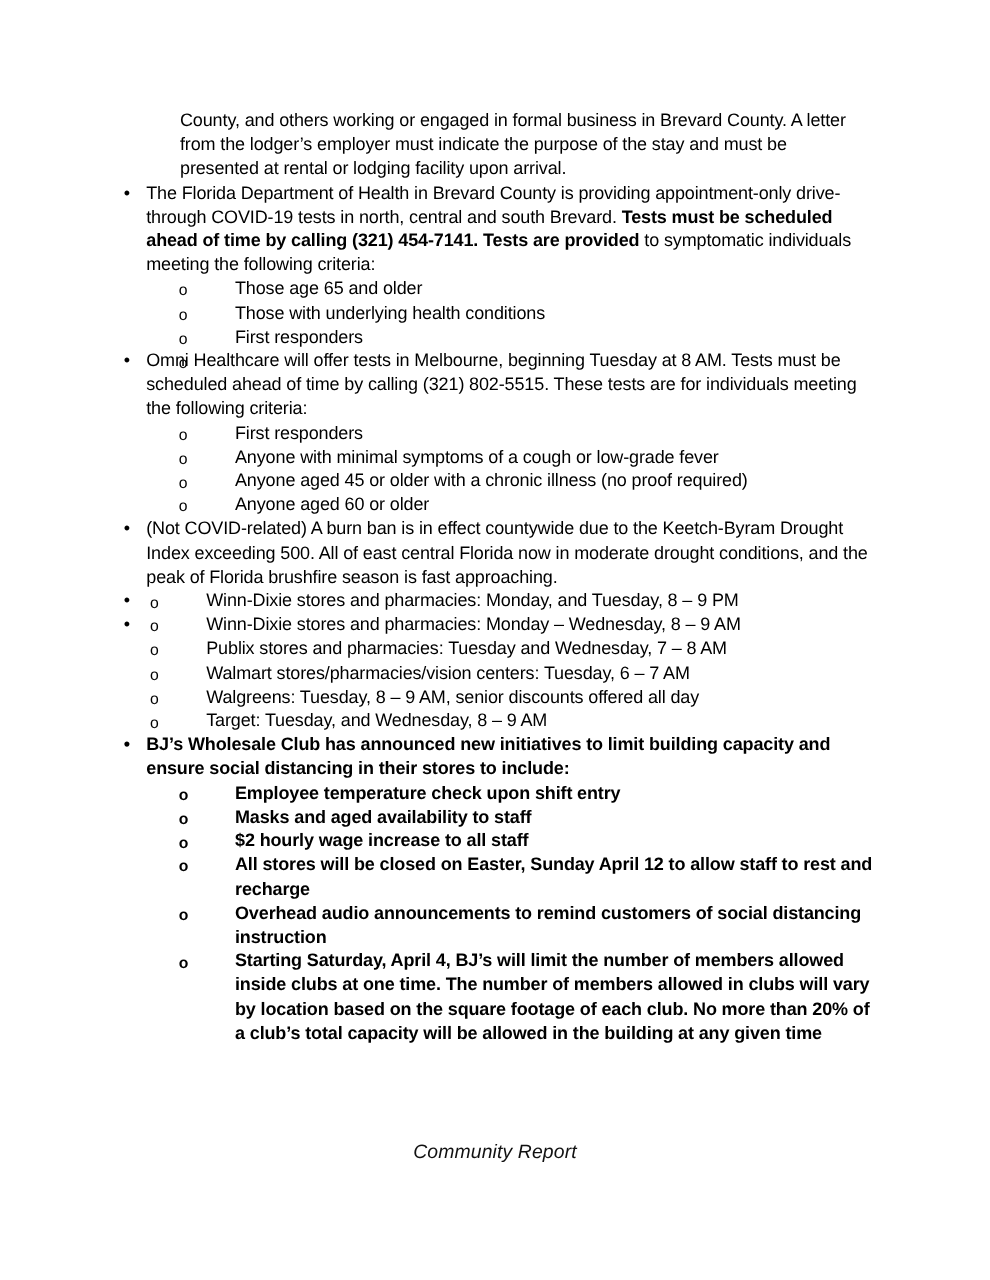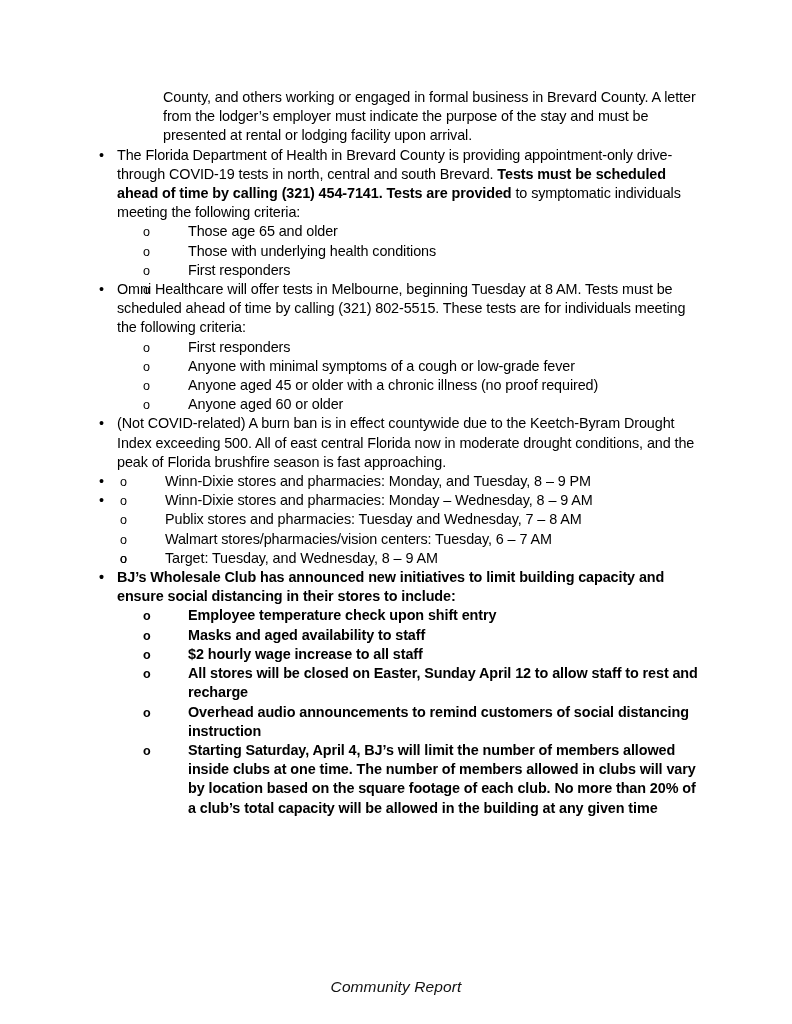--- a/index.html
+++ b/index.html
@@ -42,21 +42,21 @@
     font-size: 14.4px;
     line-height: 19.2px;
     letter-spacing: -0.1px;
     text-align: left;
     margin: 0;
     word-spacing: 0px;
   }
 
   
   .cont {
-    margin-left: 70px;
+    margin-left: 51px;
     width: 539px;
   }
 
   
   .li1 {
     position: relative;
     padding-left: 24px;
     margin-left: 0px;
   }
   .li1 > .mark {
@@ -97,21 +97,21 @@
   }
 
   .bold-block {
     font-weight: bold;
   }
 
   
   .footer {
     position: absolute;
     left: 0;
-    top: 977px;
+    top: 912px;
     width: 792px;
     text-align: center;
   }
   .footer-text {
     display: inline-block;
     font-family: "Liberation Sans", "DejaVu Sans", sans-serif;
     font-style: italic;
     font-size: 15.5px;
     line-height: 19px;
     color: #111111;
@@ -138,21 +138,21 @@
         <p class="li2 deep"><span class="mark">o</span><span>Anyone with minimal symptoms of a cough or low-grade fever</span></p>
         <p class="li2 deep"><span class="mark">o</span><span>Anyone aged 45 or older with a chronic illness (no proof required)</span></p>
         <p class="li2 deep"><span class="mark">o</span><span>Anyone aged 60 or older</span></p>
         <p class="li1"><span class="mark">•</span><span><span>(Not COVID-related) A burn ban is in effect countywide due to the Keetch-Byram Drought Index exceeding 500. All of east central Florida now in moderate drought conditions, and the peak of Florida brushfire season is fast approaching.</span></span></p>
         <p class="li1"><span class="mark">•</span></p>
         <p class="li2"><span class="mark">o</span><span>Winn-Dixie stores and pharmacies: Monday, and Tuesday, 8 – 9 PM</span></p>
         <p class="li1"><span class="mark">•</span></p>
         <p class="li2"><span class="mark">o</span><span>Winn-Dixie stores and pharmacies: Monday – Wednesday, 8 – 9 AM</span></p>
         <p class="li2"><span class="mark">o</span><span>Publix stores and pharmacies: Tuesday and Wednesday, 7 – 8 AM</span></p>
         <p class="li2"><span class="mark">o</span><span>Walmart stores/pharmacies/vision centers: Tuesday, 6 – 7 AM</span></p>
-        <p class="li2"><span class="mark">o</span></p>
+        <p class="li2"><span class="mark">o</span><span>Walgreens: Tuesday, 8 – 9 AM, senior discounts offered all day</span></p>
         <p class="li2"><span class="mark">o</span><span>Target:  Tuesday, and Wednesday, 8 – 9 AM</span></p>
         <p class="li1 bold-block"><span class="mark">•</span><span><span>BJ’s Wholesale Club has announced new initiatives to limit building capacity and ensure social distancing in their stores to include:</span></span></p>
         <p class="li2 deep bold-block"><span class="mark">o</span><span>Employee temperature check upon shift entry</span></p>
         <p class="li2 deep bold-block"><span class="mark">o</span><span>Masks and aged availability to staff</span></p>
         <p class="li2 deep bold-block"><span class="mark">o</span><span>$2 hourly wage increase to all staff</span></p>
         <p class="li2 deep bold-block"><span class="mark">o</span><span>All stores will be closed on Easter, Sunday April 12 to allow staff to rest and recharge</span></p>
         <p class="li2 deep bold-block"><span class="mark">o</span><span>Overhead audio announcements to remind customers of social distancing instruction</span></p>
         <p class="li2 deep bold-block"><span class="mark">o</span><span>Starting Saturday, April 4, BJ’s will limit the number of members allowed inside clubs at one time. The number of members allowed in clubs will vary by location based on the square footage of each club. No more than 20% of a club’s total capacity will be allowed in the building at any given time</span></p>
       </div>
 

